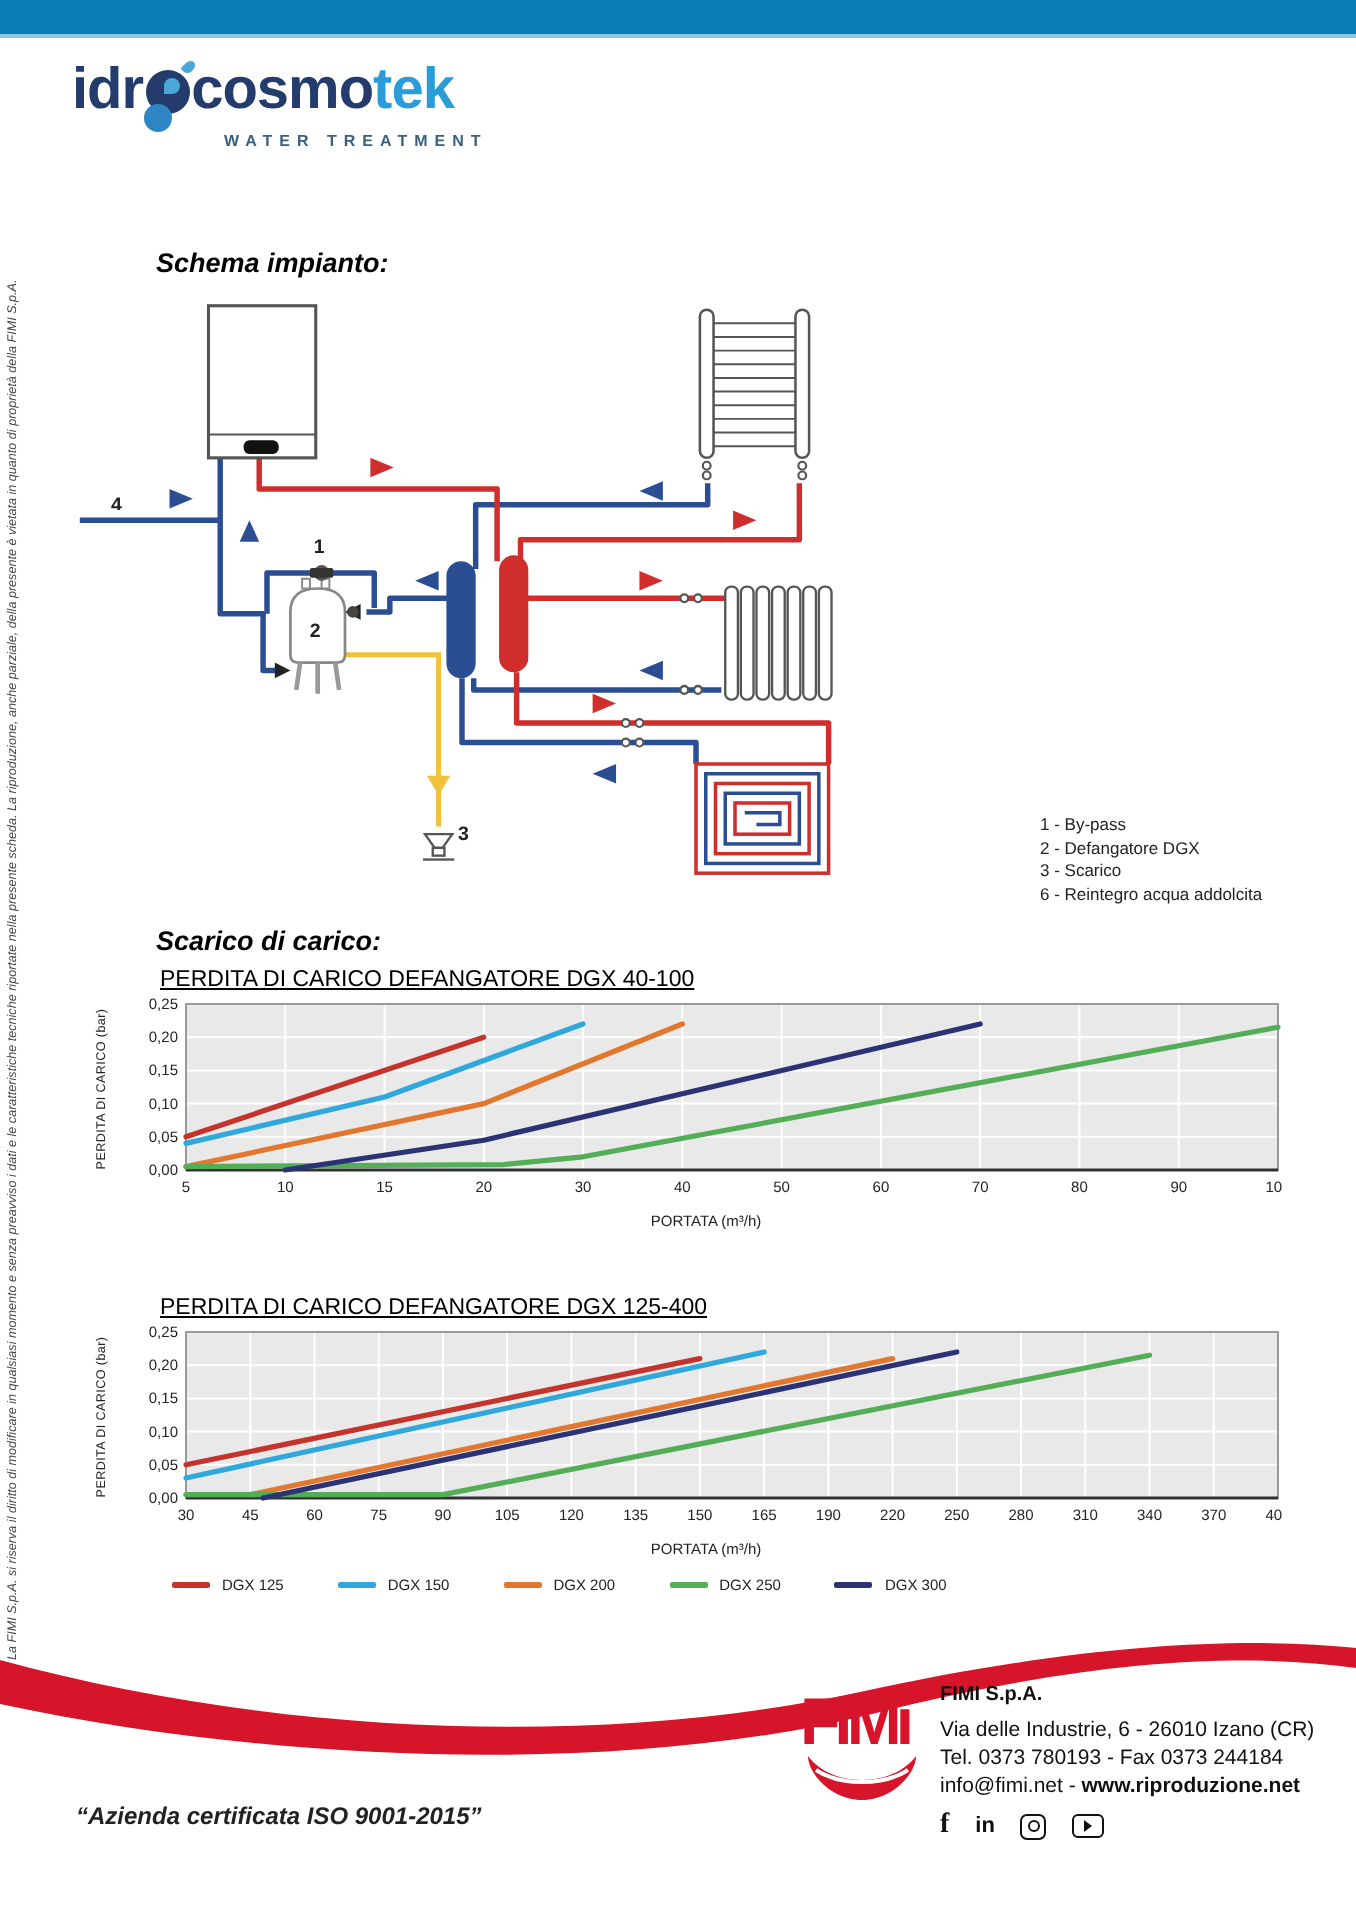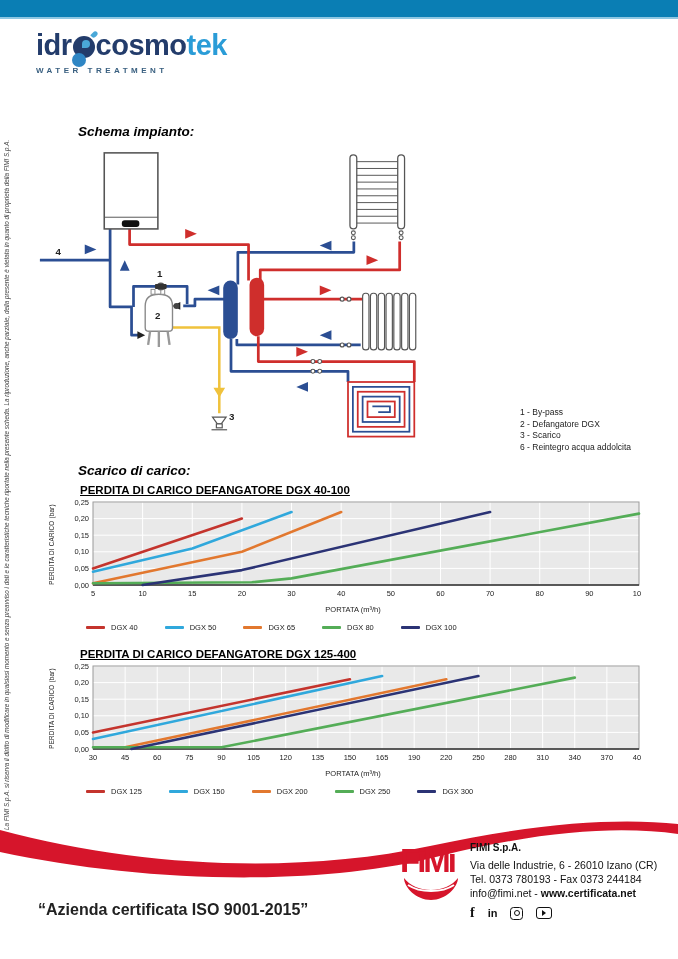--- a/index.html
+++ b/index.html
@@ -10,36 +10,36 @@
   .topbar-edge{position:absolute;left:0;top:17px;width:678px;height:2px;background:#8ec7e2;}
   
   .logo{position:absolute;left:36px;top:30px;}
   .logo-word{font-size:29px;font-weight:bold;letter-spacing:-0.5px;line-height:30px;}
   .lg-dark{color:#233c6b;}
   .lg-blue{color:#2a9cd7;}
   .logo-o{display:inline-block;width:22px;height:22px;border-radius:50%;background:#233c6b;position:relative;top:3px;margin:0 1px;}
   .o-drop{position:absolute;width:8px;height:8px;border-radius:50% 50% 50% 0;background:#4aa8d8;top:4px;left:9px;}
   .o-sub{position:absolute;width:14px;height:14px;border-radius:50%;background:#2f86c4;bottom:-9px;left:-1px;}
   .o-apos{position:absolute;width:5px;height:7px;border-radius:50% 50% 50% 0;background:#4aa8d8;top:-5px;right:-2px;transform:rotate(45deg);}
-  .logo-sub{margin-top:6px;font-size:8px;letter-spacing:3.5px;color:#3a6080;font-weight:bold;}
+  .logo-sub{margin-left:76px;margin-top:6px;font-size:8px;letter-spacing:3.5px;color:#3a6080;font-weight:bold;}
   
   .side-note{position:absolute;left:3px;top:95px;height:735px;writing-mode:vertical-rl;transform:rotate(180deg);
              font-size:6.3px;color:#444;white-space:nowrap;font-style:italic;}
   
   .sec-title{position:absolute;font-size:13.5px;font-weight:bold;font-style:italic;color:#000;margin-left:38px;}
   #schema-title{left:40px;top:124px;}
   #perdite-title{left:40px;top:463px;}
   
   .schematic{position:absolute;left:30px;top:148px;}
   .diagram-legend{position:absolute;left:520px;top:407px;font-size:8.5px;line-height:11.5px;color:#222;}
   
   .chart{position:absolute;left:44px;width:600px;}
   #chart-0{top:484px;}
   #chart-1{top:648px;}
-  .chart-title{margin-left:36px;font-size:11.5px;font-weight:bold;color:#000;text-decoration:underline;margin-bottom:3px;}
+  .chart-title{margin-left:36px;font-size:11.5px;font-weight:normal;color:#000;text-decoration:underline;margin-bottom:3px;}
   .chart-body{display:flex;align-items:stretch;}
   .ylab-wrap{width:13px;position:relative;}
   .ylab{position:absolute;left:-36px;top:42px;transform:rotate(-90deg);transform-origin:center;width:86px;
         font-size:6.3px;color:#222;text-align:center;letter-spacing:0.2px;white-space:nowrap;}
   .xlab{margin-left:36px;width:546px;text-align:center;font-size:7.5px;color:#222;margin-top:1px;}
   .chart-legend{margin-left:42px;margin-top:9px;display:flex;gap:27px;}
   .lg-item{display:inline-flex;align-items:center;gap:6px;}
   .lg-dash{display:inline-block;width:19px;height:3px;border-radius:1px;}
   .lg-txt{font-size:7.5px;color:#222;}
   
@@ -48,21 +48,21 @@
   .footer-text{position:absolute;left:470px;top:841px;font-size:10.5px;line-height:14px;color:#111;}
   .footer-company{font-size:10px;font-weight:bold;margin-bottom:3px;}
   .footer-web{font-weight:bold;}
   .socials{position:absolute;left:470px;top:905px;display:flex;gap:13px;align-items:center;}
   .soc-f{font-weight:bold;font-size:14px;color:#111;font-family:"Liberation Serif",serif;}
   .soc-in{font-weight:bold;font-size:11px;color:#111;}
   .soc-ig{display:inline-block;width:11px;height:11px;border:1.6px solid #111;border-radius:3.5px;position:relative;}
   .soc-ig::after{content:"";position:absolute;left:2.2px;top:2.2px;width:4.2px;height:4.2px;border:1.4px solid #111;border-radius:50%;}
   .soc-yt{display:inline-block;width:14px;height:10px;border:1.6px solid #111;border-radius:3px;position:relative;}
   .soc-yt::after{content:"";position:absolute;left:4.5px;top:2px;border-left:4px solid #111;border-top:3px solid transparent;border-bottom:3px solid transparent;}
-  .cert{position:absolute;left:38px;top:901px;font-size:16px;font-weight:600;color:#222;}
+  .cert{position:absolute;left:38px;top:901px;font-size:12px;font-style:italic;font-weight:600;color:#222;}
 </style>
 </head>
 <body>
 
 <div class="page">
 
   <div class="topbar"></div>
   <div class="topbar-edge"></div>
 
   <div class="logo">
@@ -244,42 +244,20 @@
             <rect x="36" y="3" width="546" height="83" fill="none" stroke="#9a9a9a" stroke-width="1"></rect>
             <line x1="36" y1="86" x2="582" y2="86" stroke="#333" stroke-width="1.4"></line>
             <polyline points="36.0,69.4 184.9,19.6" fill="none" stroke="#c4342d" stroke-width="2.6" stroke-linecap="round" stroke-linejoin="round"></polyline>
             <polyline points="36.0,72.7 135.3,49.5 234.5,13.0" fill="none" stroke="#30a8dc" stroke-width="2.6" stroke-linecap="round" stroke-linejoin="round"></polyline>
             <polyline points="36.0,84.3 184.9,52.8 284.2,13.0" fill="none" stroke="#e2782f" stroke-width="2.6" stroke-linecap="round" stroke-linejoin="round"></polyline>
             <polyline points="36.0,84.3 194.8,83.3 234.5,79.4 582.0,14.6" fill="none" stroke="#54ad57" stroke-width="2.6" stroke-linecap="round" stroke-linejoin="round"></polyline>
             <polyline points="85.6,86.0 184.9,71.1 433.1,13.0" fill="none" stroke="#2b3375" stroke-width="2.6" stroke-linecap="round" stroke-linejoin="round"></polyline>
           </svg></div>
     </div>
     <div class="xlab">PORTATA (m³/h)</div>
-    <div class="chart-legend">
-        <span class="lg-item">
-          <span class="lg-dash" style="background: rgb(196, 52, 45);"></span>
-          <span class="lg-txt">DGX 40</span>
-        </span>
-        <span class="lg-item">
-          <span class="lg-dash" style="background: rgb(48, 168, 220);"></span>
-          <span class="lg-txt">DGX 50</span>
-        </span>
-        <span class="lg-item">
-          <span class="lg-dash" style="background: rgb(226, 120, 47);"></span>
-          <span class="lg-txt">DGX 65</span>
-        </span>
-        <span class="lg-item">
-          <span class="lg-dash" style="background: rgb(84, 173, 87);"></span>
-          <span class="lg-txt">DGX 80</span>
-        </span>
-        <span class="lg-item">
-          <span class="lg-dash" style="background: rgb(43, 51, 117);"></span>
-          <span class="lg-txt">DGX 100</span>
-        </span>
-      </div>
   </div>
 
   <div class="chart" id="chart-1">
     <div class="chart-title">PERDITA DI CARICO DEFANGATORE DGX 125-400</div>
     <div class="chart-body">
       <div class="ylab-wrap">
           <div class="ylab">PERDITA DI CARICO (bar)</div>
         </div>
       <div class="plot-slot"><svg width="584" height="101">
             <rect x="36" y="3" width="546" height="83" fill="#e9e9e9"></rect>
@@ -373,21 +351,21 @@
       <text x="2" y="30" font-size="33" font-weight="bold" letter-spacing="-3" fill="#d6152b" font-family="Liberation Sans, sans-serif">FiMi</text>
       <path d="M6,36 C18,52 48,52 60,36 C60,45 48,58 33,58 C18,58 6,45 6,36 Z" fill="#d6152b"></path>
       <path d="M10,43 C22,51 44,51 56,43" stroke="#fff" stroke-width="2" fill="none"></path>
     </svg>
   </div>
 
   <div class="footer-text">
     <div class="footer-company">FIMI S.p.A.</div>
     <div>Via delle Industrie, 6 - 26010 Izano (CR)</div>
     <div>Tel. 0373 780193 - Fax 0373 244184</div>
-    <div><span>info@fimi.net - </span><span class="footer-web">www.certificata.net</span></div>
+    <div><span>info@fimi.net - </span><span class="footer-web">www.riproduzione.net</span></div>
   </div>
 
   <div class="socials">
     <span class="soc-f">f</span>
     <span class="soc-in">in</span>
     <span class="soc-ig"></span>
     <span class="soc-yt"></span>
   </div>
 
   <div class="cert">“Azienda certificata ISO 9001-2015”</div>

